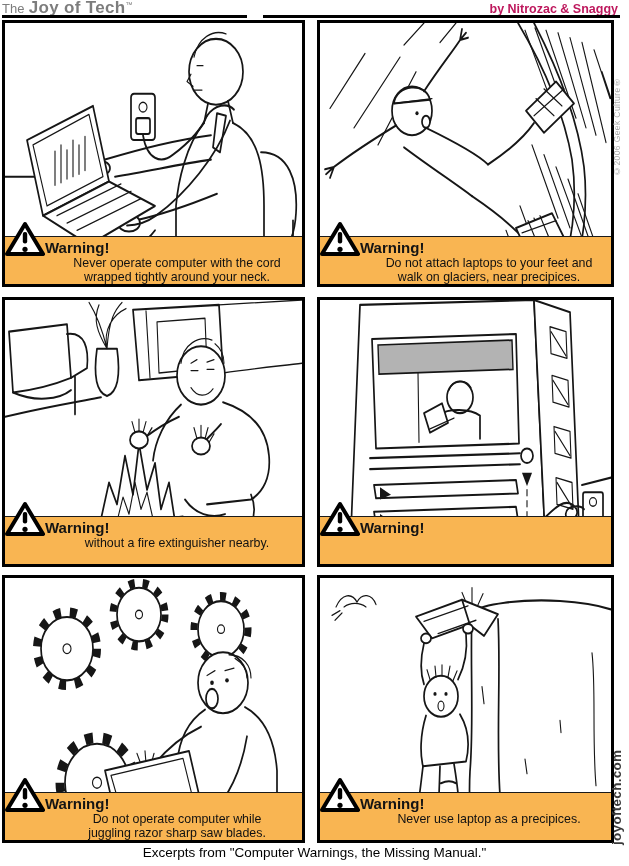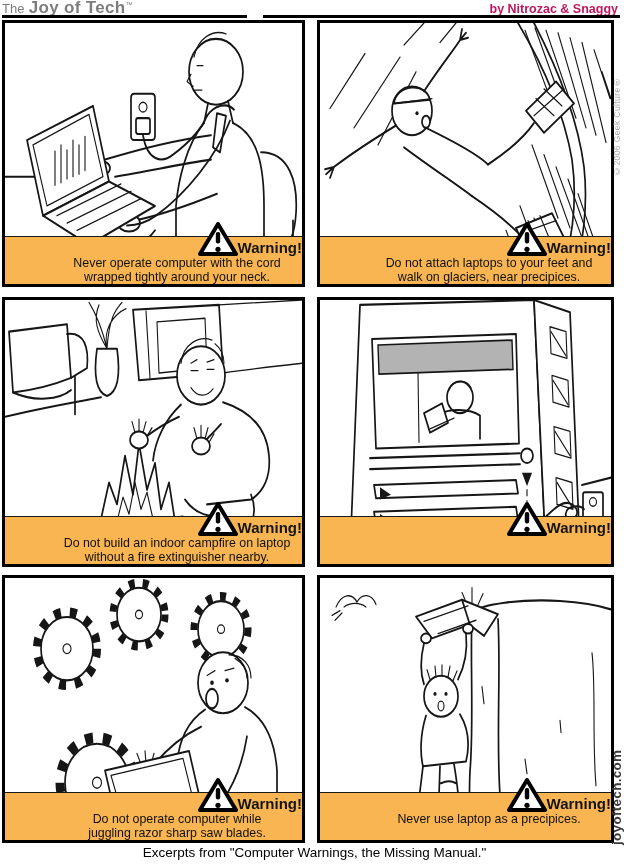--- a/index.html
+++ b/index.html
@@ -25,21 +25,21 @@
   .row2{top:297px;height:270px;}
   .row3{top:575px;height:268px;}
   .art{position:absolute;left:0;top:0;width:100%;height:100%;}
   svg .ln{fill:none;stroke:#161616;stroke-width:1.7;stroke-linecap:round;stroke-linejoin:round;}
   svg .th{fill:none;stroke:#161616;stroke-width:1.1;stroke-linecap:round;stroke-linejoin:round;}
   svg .fw{fill:#fff;stroke:#161616;stroke-width:1.7;stroke-linejoin:round;}
 
   
   .warning{position:absolute;left:0;right:0;bottom:0;height:47px;background:#F9B552;
            border-top:1.5px solid #1a1a1a;text-align:center;overflow:visible;z-index:3;}
-  .warning-head{display:flex;align-items:flex-end;justify-content:flex-end;height:20px;}
+  .warning-head{display:flex;align-items:flex-end;justify-content:flex-start;height:20px;}
   .tri{width:40px;height:36px;margin-top:-15px;flex:0 0 auto;}
   .warning-title{font-size:15px;font-weight:700;line-height:18px;}
   .warning-line{font-size:12.4px;line-height:13.5px;color:#111;padding-left:47px;}
 
   
   .caption{position:absolute;left:0;top:845px;width:629px;text-align:center;
            font-size:13.5px;color:#000;}
   .vtext{position:absolute;writing-mode:vertical-rl;transform:rotate(180deg);
          white-space:nowrap;}
   .vcopy{left:612px;top:20px;height:156px;width:14px;font-size:8.5px;color:#a9a9a9;letter-spacing:.4px;}
@@ -194,21 +194,20 @@
     </svg>
     <div class="warning">
       <div class="warning-head">
         <svg class="tri" viewBox="0 0 40 36">
           <polygon points="20,3 38,33 2,33" fill="#fff" stroke="#000" stroke-width="4" stroke-linejoin="round"></polygon>
           <rect x="17.8" y="11" width="4.4" height="11.5" rx="2" fill="#000"></rect>
           <circle cx="20" cy="28.3" r="2.6" fill="#000"></circle>
         </svg>
         <span class="warning-title">Warning!</span>
       </div>
-      <div class="warning-line">Do not build an indoor campfire on laptop</div>
       <div class="warning-line">without a fire extinguisher nearby.</div>
     </div>
   </section>
 
   <section class="panel col-right row2">
     <svg class="art" viewBox="0 0 291 217" preserveAspectRatio="none">
       <path class="ln" d="M0,186 L30,180 M262,152 L291,146"></path>
       <polygon class="fw" points="40,4 214,0 226,210 30,210"></polygon>
       <polygon class="fw" points="214,0 250,10 260,206 226,210"></polygon>
 

